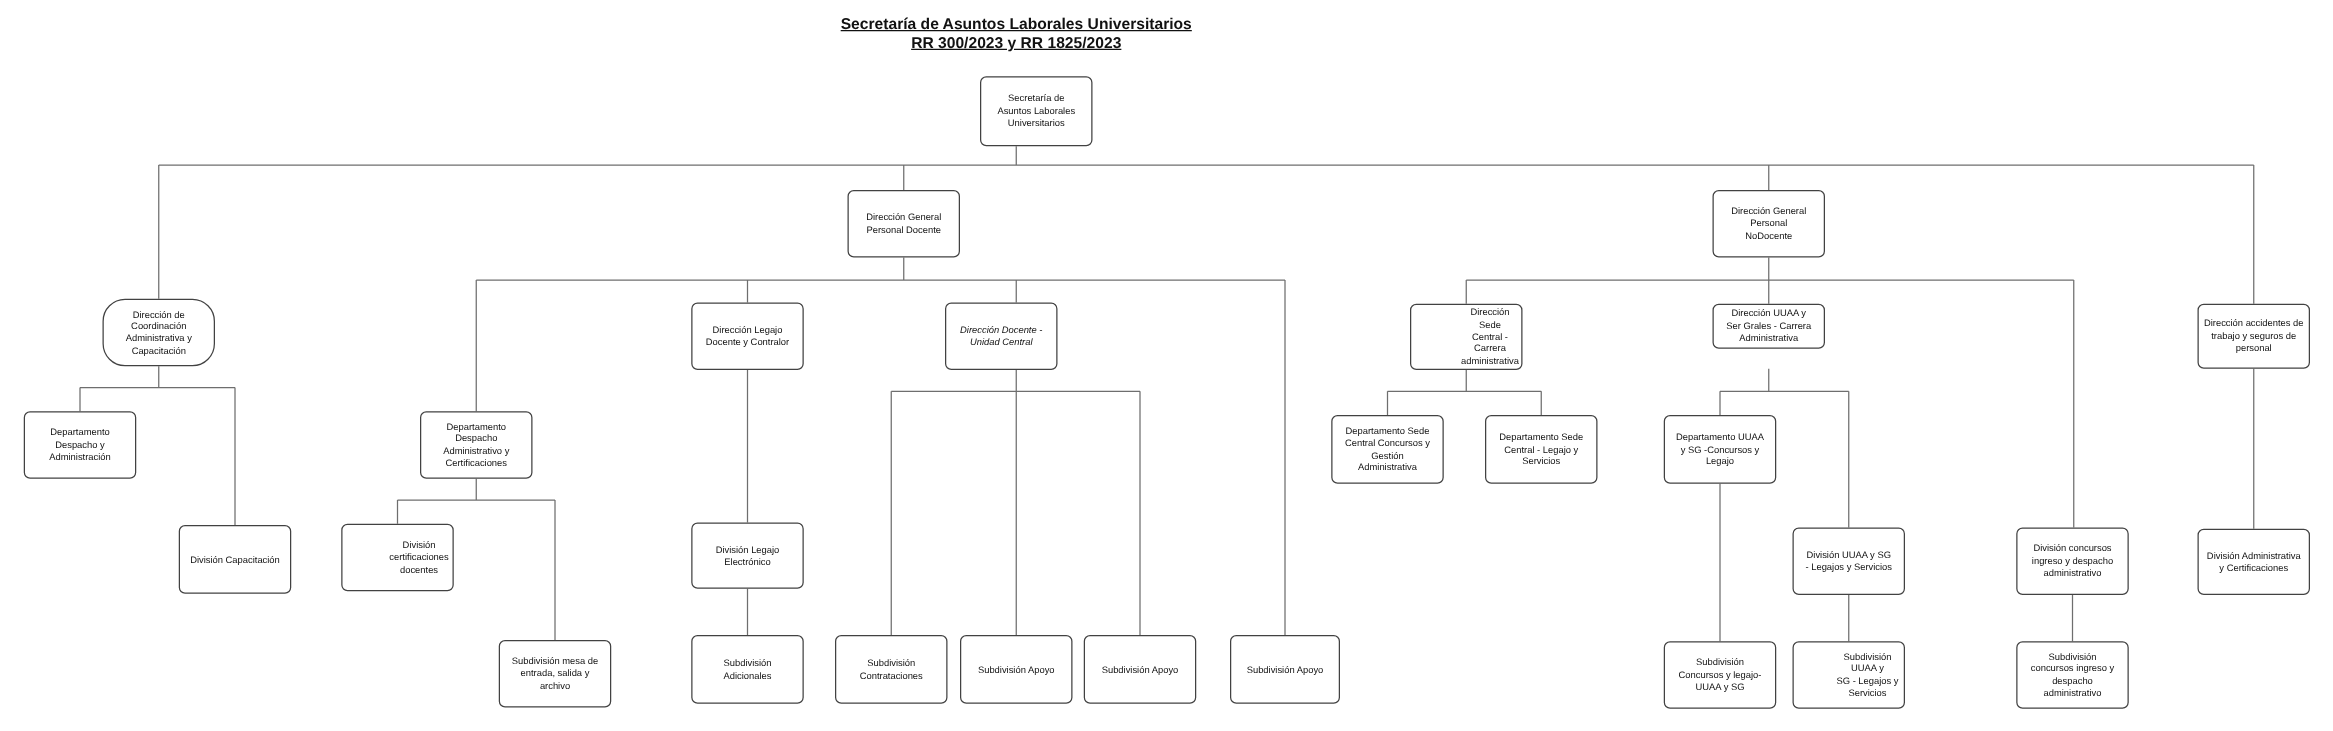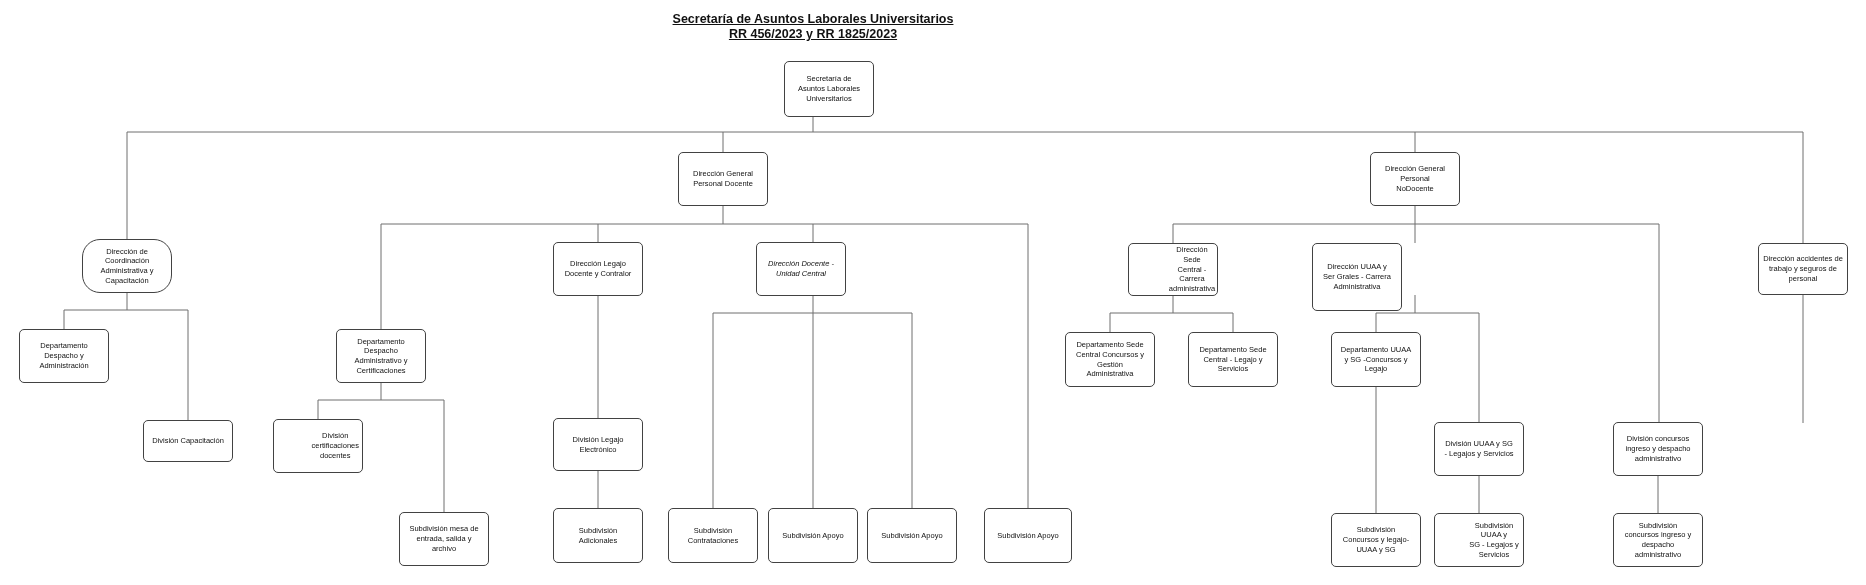--- a/index.html
+++ b/index.html
@@ -106,21 +106,21 @@
       <polyline points="1376,313 1479,313"></polyline>
       <polyline points="1376,313 1376,332"></polyline>
       <polyline points="1479,313 1479,422"></polyline>
       <polyline points="1376,387 1376,513"></polyline>
       <polyline points="1479,476 1479,513"></polyline>
       <polyline points="1658,476 1658,513"></polyline>
       <polyline points="1803,295 1803,423"></polyline>
     </svg>
   <div class="chart-title">
     <div>Secretaría de Asuntos Laborales Universitarios</div>
-    <div>RR 456/2023 y RR 1825/2023</div>
+    <div>RR 300/2023 y RR 1825/2023</div>
   </div>
 <div class="org-node" style="left: 768px; top: 61px; width: 90px; height: 56px; margin-left: 16px;">
       <span class="org-node-label">Secretaría de
 Asuntos Laborales
 Universitarios</span>
     </div>
     <div class="org-node" style="left: 678px; top: 152px; width: 90px; height: 54px;">
       <span class="org-node-label">Dirección General
 Personal Docente</span>
     </div>
@@ -141,21 +141,21 @@
     </div>
     <div class="org-node" style="left: 756px; top: 242px; width: 90px; height: 54px; font-style: italic;">
       <span class="org-node-label">Dirección Docente -
 Unidad Central</span>
     </div>
     <div class="org-node" style="left: 1128px; top: 243px; width: 90px; height: 53px; padding-left: 41px;">
       <span class="org-node-label">Dirección Sede
 Central - Carrera
 administrativa</span>
     </div>
-    <div class="org-node" style="left: 1312px; top: 243px; width: 90px; height: 68px;">
+    <div class="org-node" style="left: 1370px; top: 243px; width: 90px; height: 36px;">
       <span class="org-node-label">Dirección UUAA y
 Ser Grales - Carrera
 Administrativa</span>
     </div>
     <div class="org-node" style="left: 1758px; top: 243px; width: 90px; height: 52px;">
       <span class="org-node-label">Dirección accidentes de
 trabajo y seguros de
 personal</span>
     </div>
     <div class="org-node" style="left: 19px; top: 329px; width: 90px; height: 54px;">
@@ -178,41 +178,45 @@
     <div class="org-node" style="left: 1188px; top: 332px; width: 90px; height: 55px;">
       <span class="org-node-label">Departamento Sede
 Central - Legajo y
 Servicios</span>
     </div>
     <div class="org-node" style="left: 1331px; top: 332px; width: 90px; height: 55px;">
       <span class="org-node-label">Departamento UUAA
 y SG -Concursos y
 Legajo</span>
     </div>
-    <div class="org-node" style="left: 143px; top: 420px; width: 90px; height: 42px;">
+    <div class="org-node" style="left: 143px; top: 420px; width: 90px; height: 55px;">
       <span class="org-node-label">División Capacitación</span>
     </div>
     <div class="org-node" style="left: 273px; top: 419px; width: 90px; height: 54px; justify-content: flex-end;">
       <span class="org-node-label">División
 certificaciones
 docentes</span>
     </div>
     <div class="org-node" style="left: 553px; top: 418px; width: 90px; height: 53px;">
       <span class="org-node-label">División Legajo
 Electrónico</span>
     </div>
     <div class="org-node" style="left: 1434px; top: 422px; width: 90px; height: 54px;">
       <span class="org-node-label">División UUAA y SG
 - Legajos y Servicios</span>
     </div>
     <div class="org-node" style="left: 1613px; top: 422px; width: 90px; height: 54px;">
       <span class="org-node-label">División concursos
 ingreso y despacho
 administrativo</span>
     </div>
+    <div class="org-node" style="left: 1758px; top: 423px; width: 90px; height: 53px;">
+      <span class="org-node-label">División Administrativa
+y Certificaciones</span>
+    </div>
     <div class="org-node" style="left: 399px; top: 512px; width: 90px; height: 54px;">
       <span class="org-node-label">Subdivisión mesa de
 entrada, salida y
 archivo</span>
     </div>
     <div class="org-node" style="left: 553px; top: 508px; width: 90px; height: 55px;">
       <span class="org-node-label">Subdivisión
 Adicionales</span>
     </div>
     <div class="org-node" style="left: 668px; top: 508px; width: 90px; height: 55px;">

